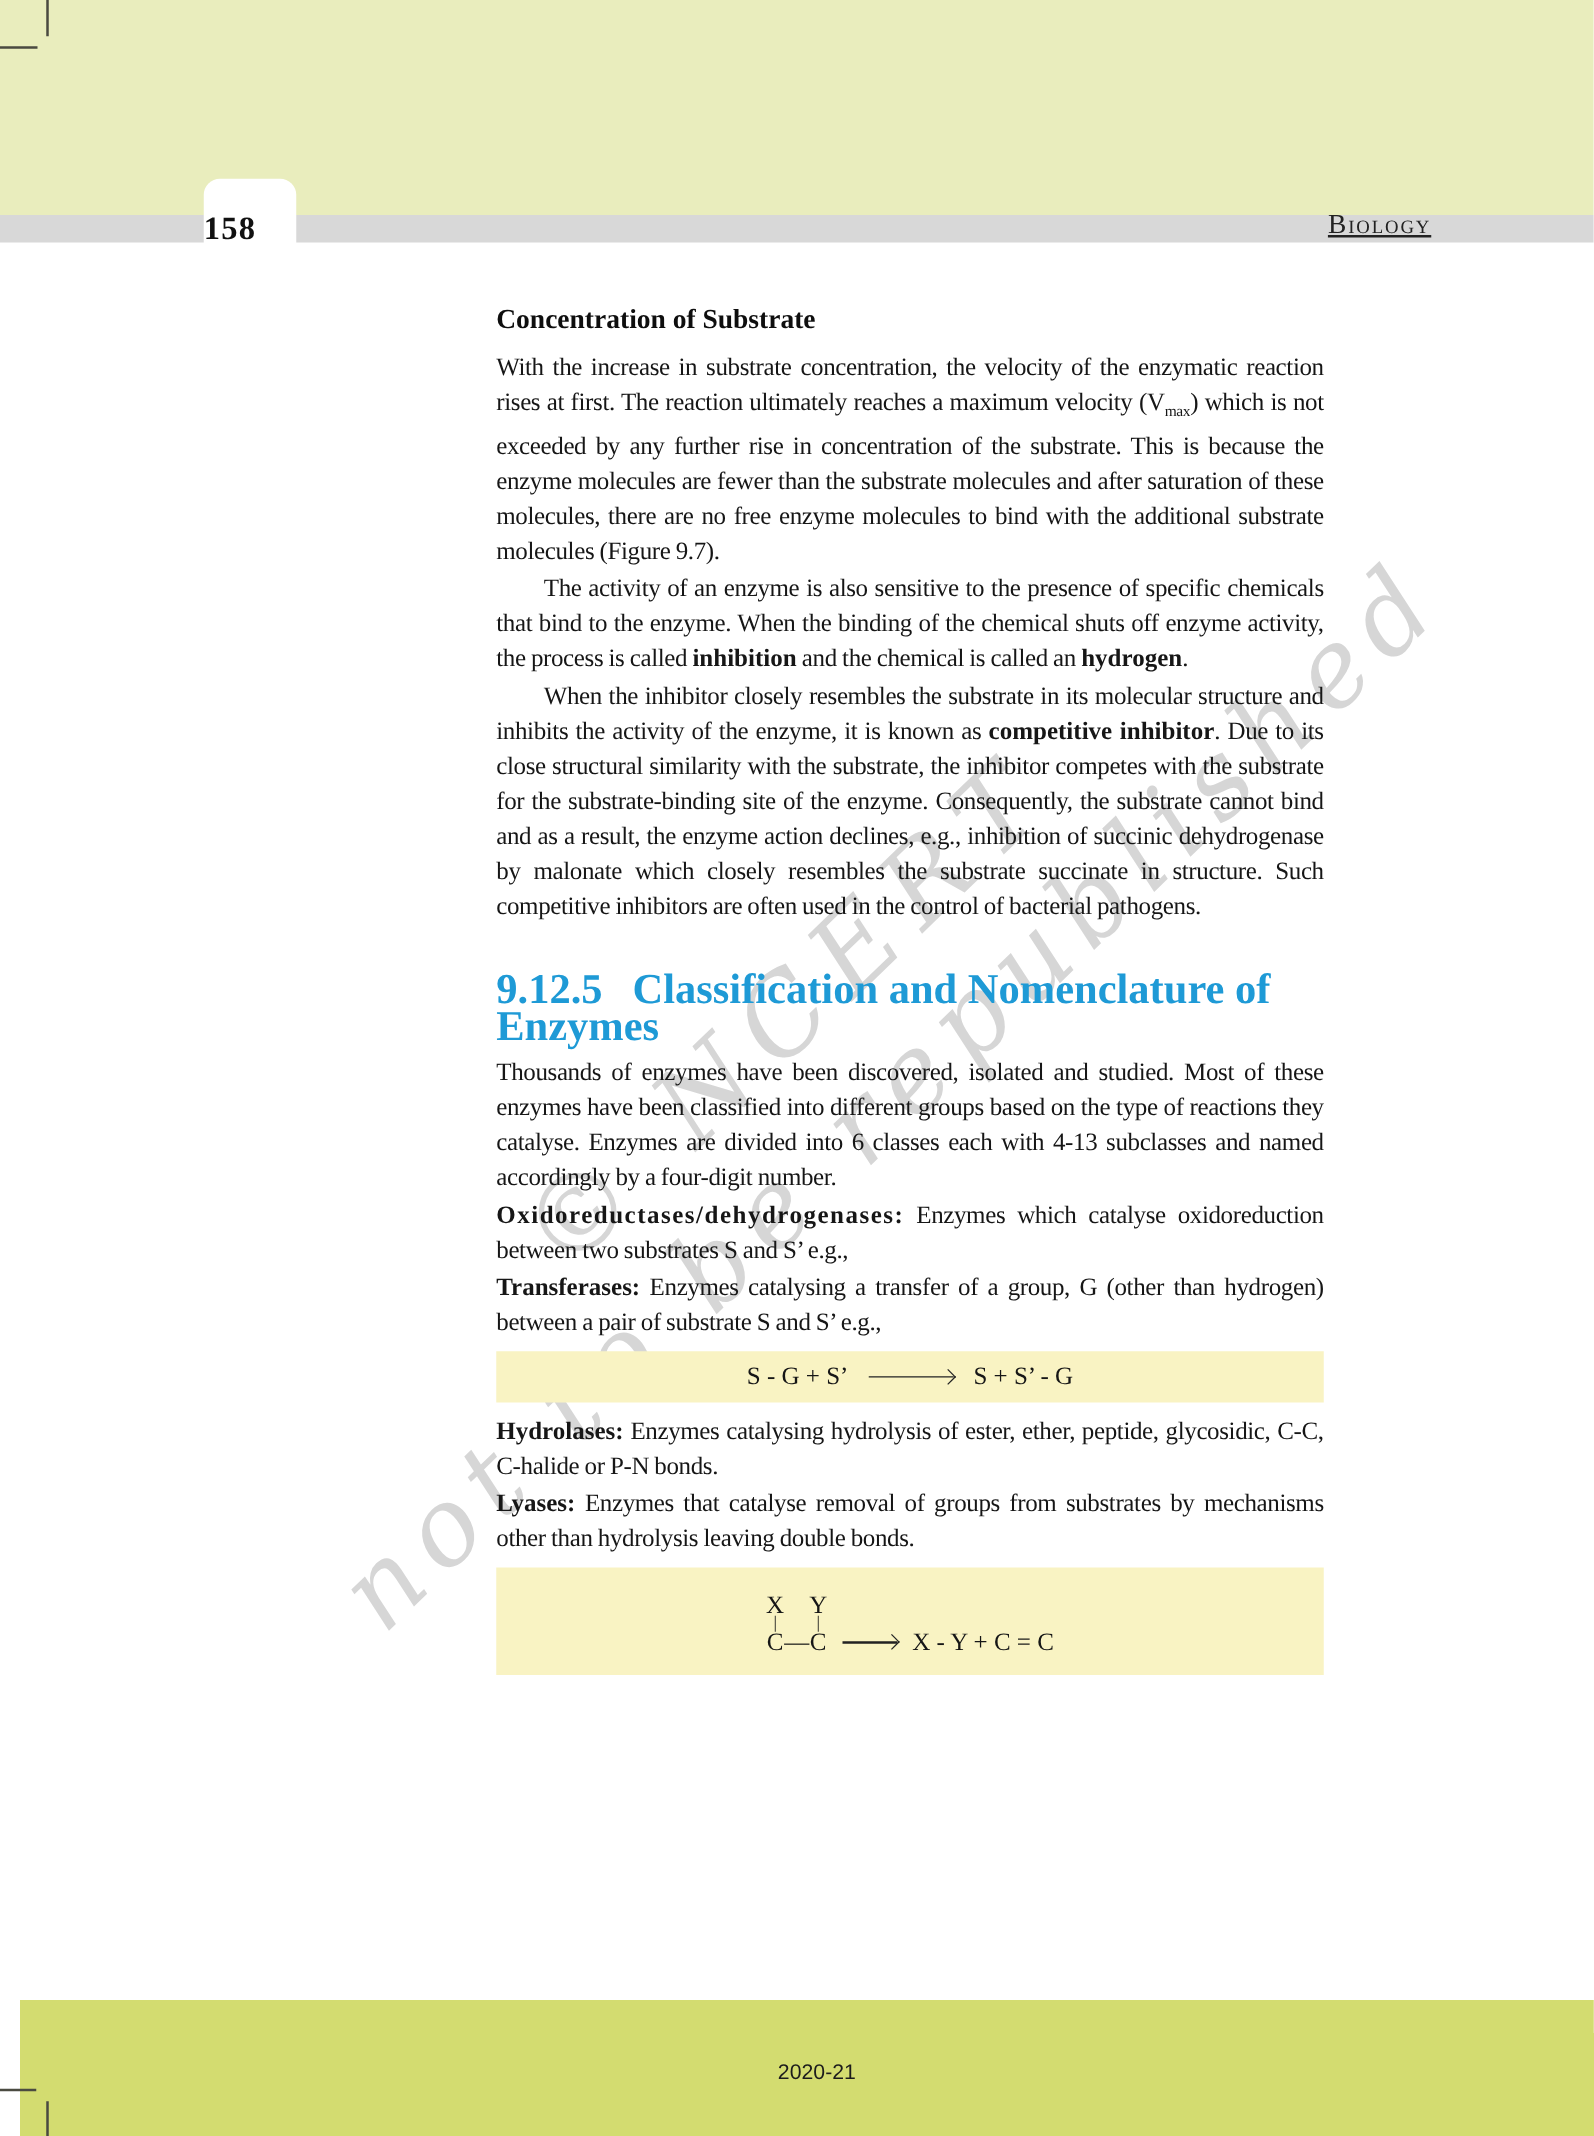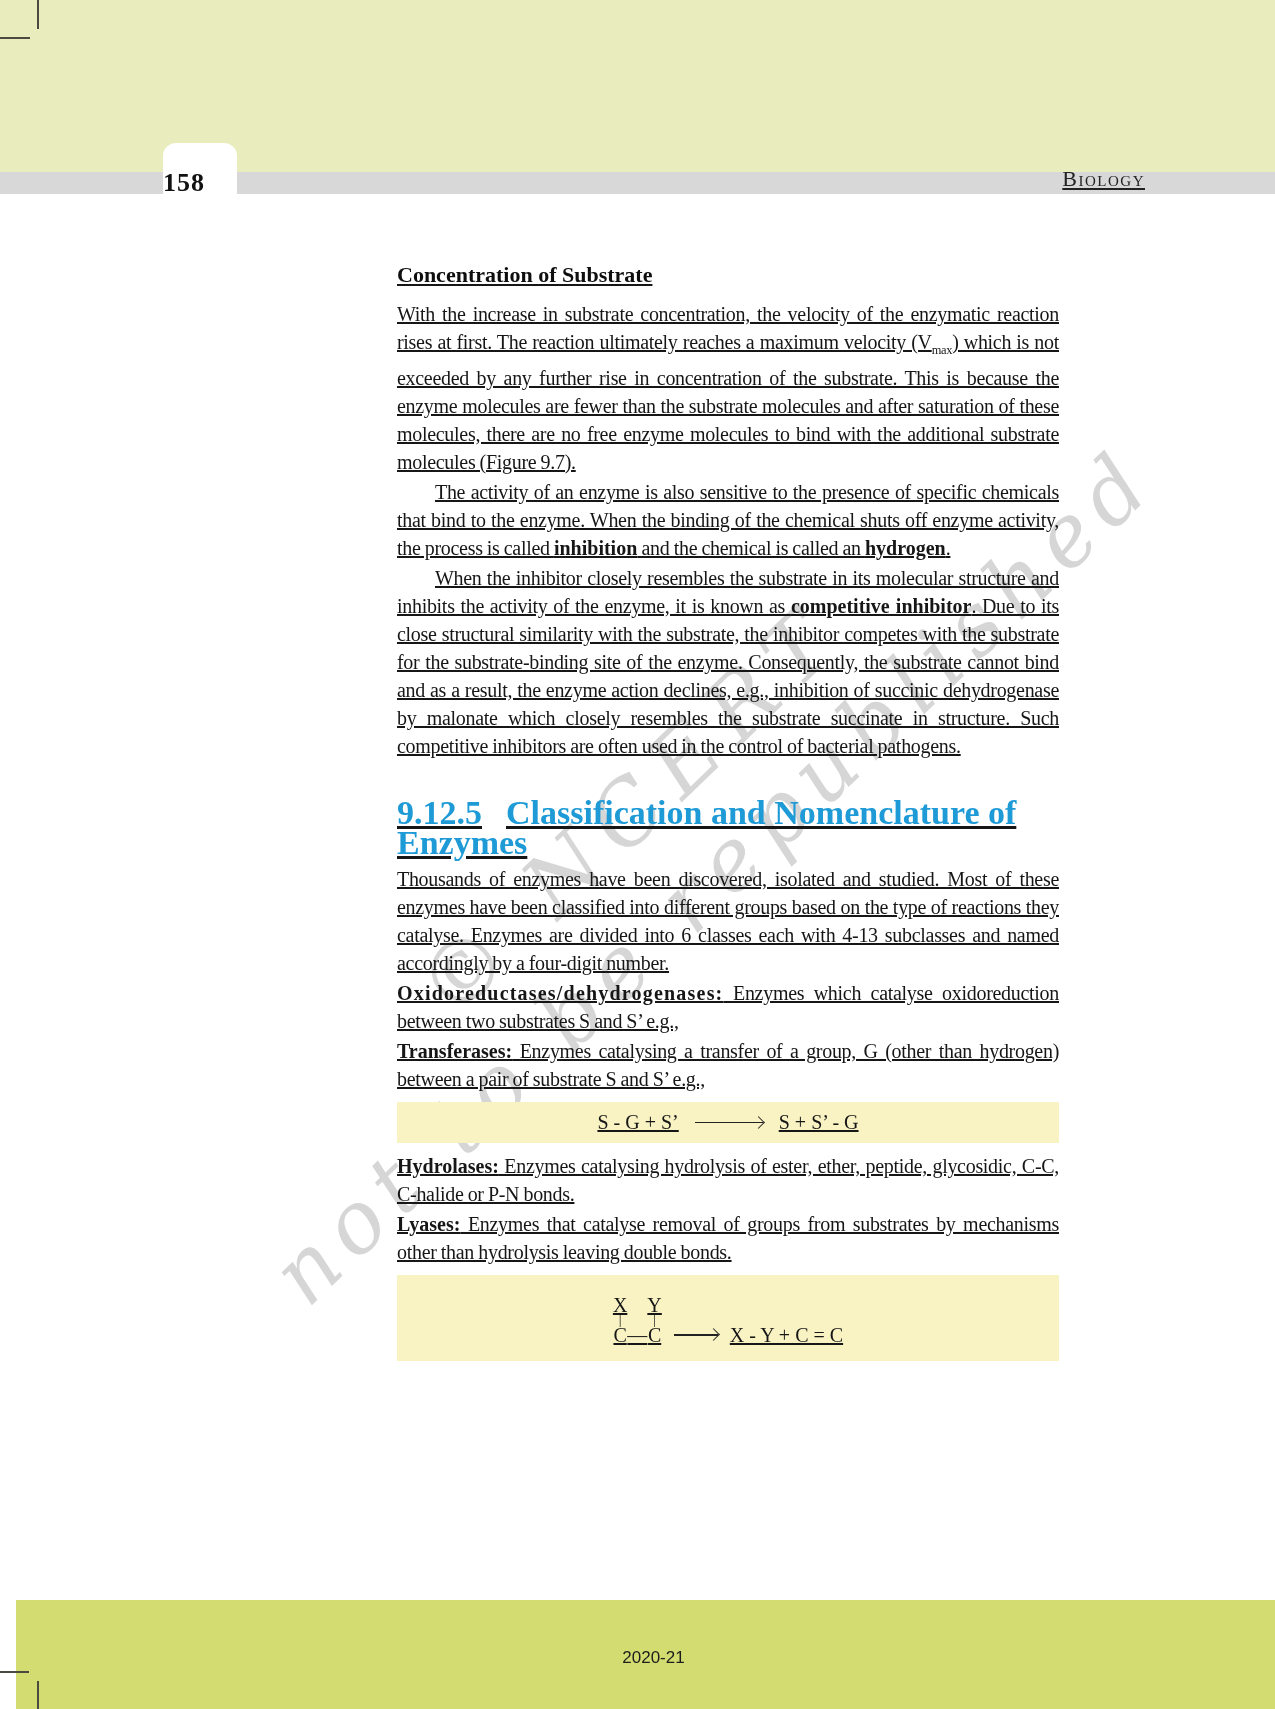--- a/index.html
+++ b/index.html
@@ -26,21 +26,21 @@
   .book-title { position:absolute; top:166px; right:130px; z-index:2;
                 font-variant:small-caps; font-size:22px; letter-spacing:1.5px; color:#222;text-decoration:underline; }
 
   
   .wm { position:absolute; z-index:1; font-family:"DejaVu Serif", serif; font-style:italic;
         color:#9e9e9e; opacity:0.42; white-space:nowrap; transform-origin:0 0; pointer-events:none; }
   .wm1 { left:398px; top:965px;  font-size:86px; letter-spacing:16px; transform:rotate(-44deg); }
   .wm2 { left:252px; top:1252px; font-size:86px; letter-spacing:12px; transform:rotate(-44deg); }
 
   
-  .content { position:absolute; left:397px; top:262px; width:662px; z-index:2; color:#161616;text-decoration:underline; }
+  .content { position:absolute; left:397px; top:242px; width:662px; z-index:2; color:#161616; }
 
   h3.sub-heading { font-size:22px; line-height:26px; font-weight:bold; margin-bottom:12px; color:#0e0e0e; }
 
   p.body { font-size:20px; line-height:28px; text-align:justify;
            letter-spacing:-0.3px; word-spacing:-0.5px; }
   p.body + p.body { margin-top:2px; }
   p.indent { text-indent:38px; }
   p.body b { letter-spacing:0; }
   p.body b.spaced { letter-spacing:1.2px; }
   p.body sub { font-size:0.62em; }

